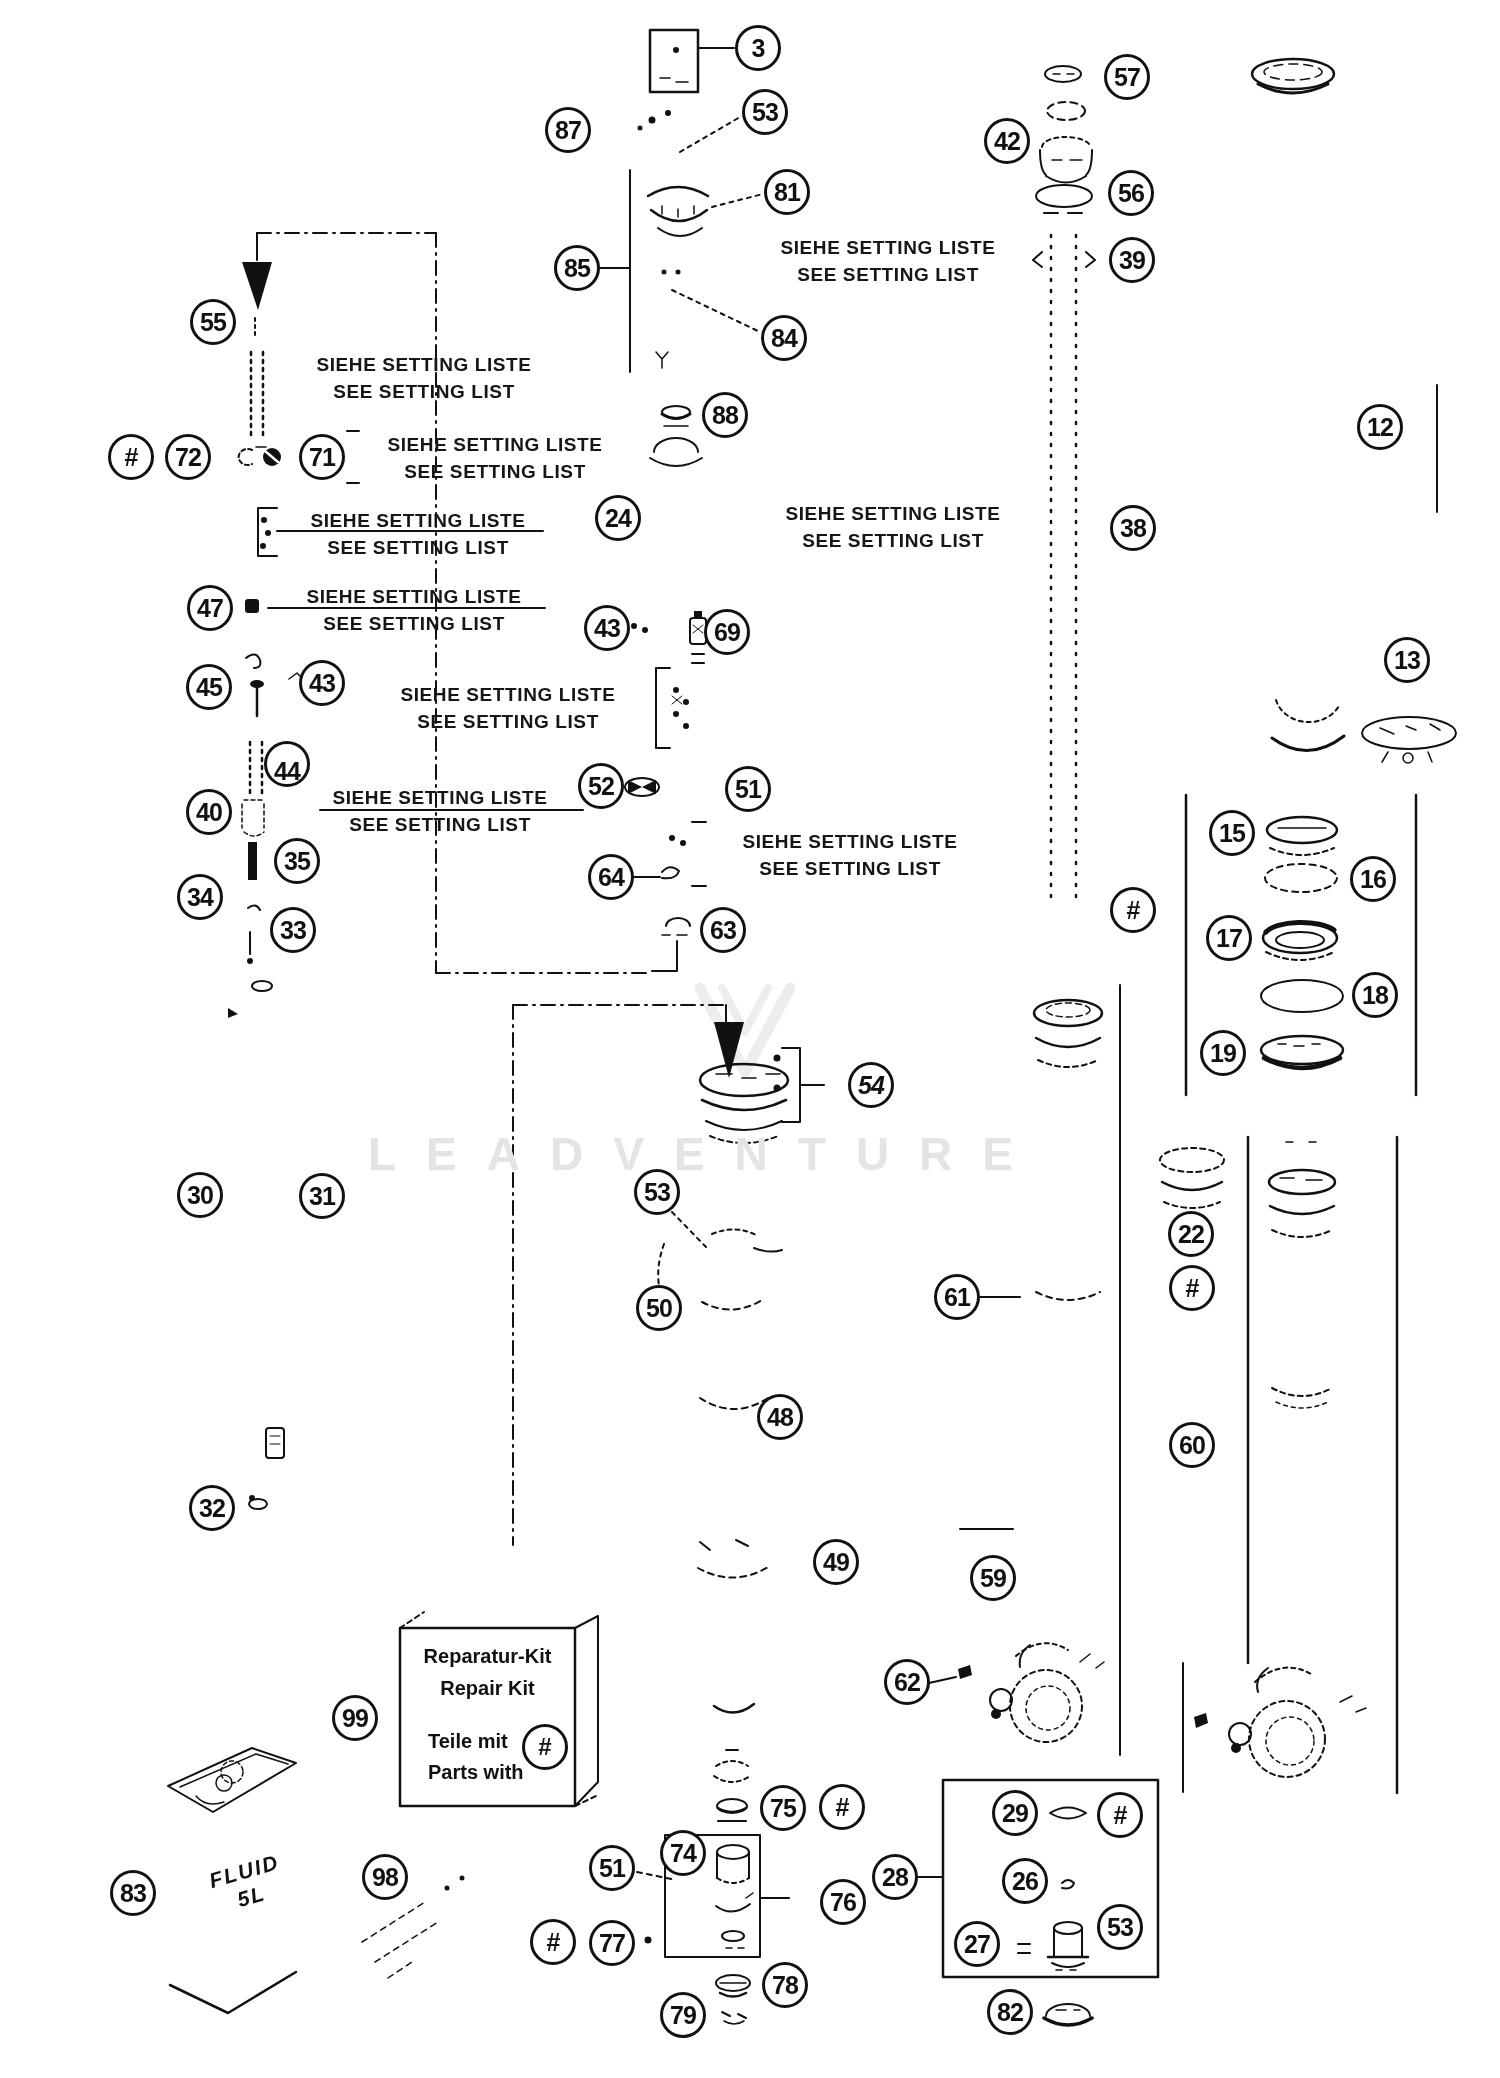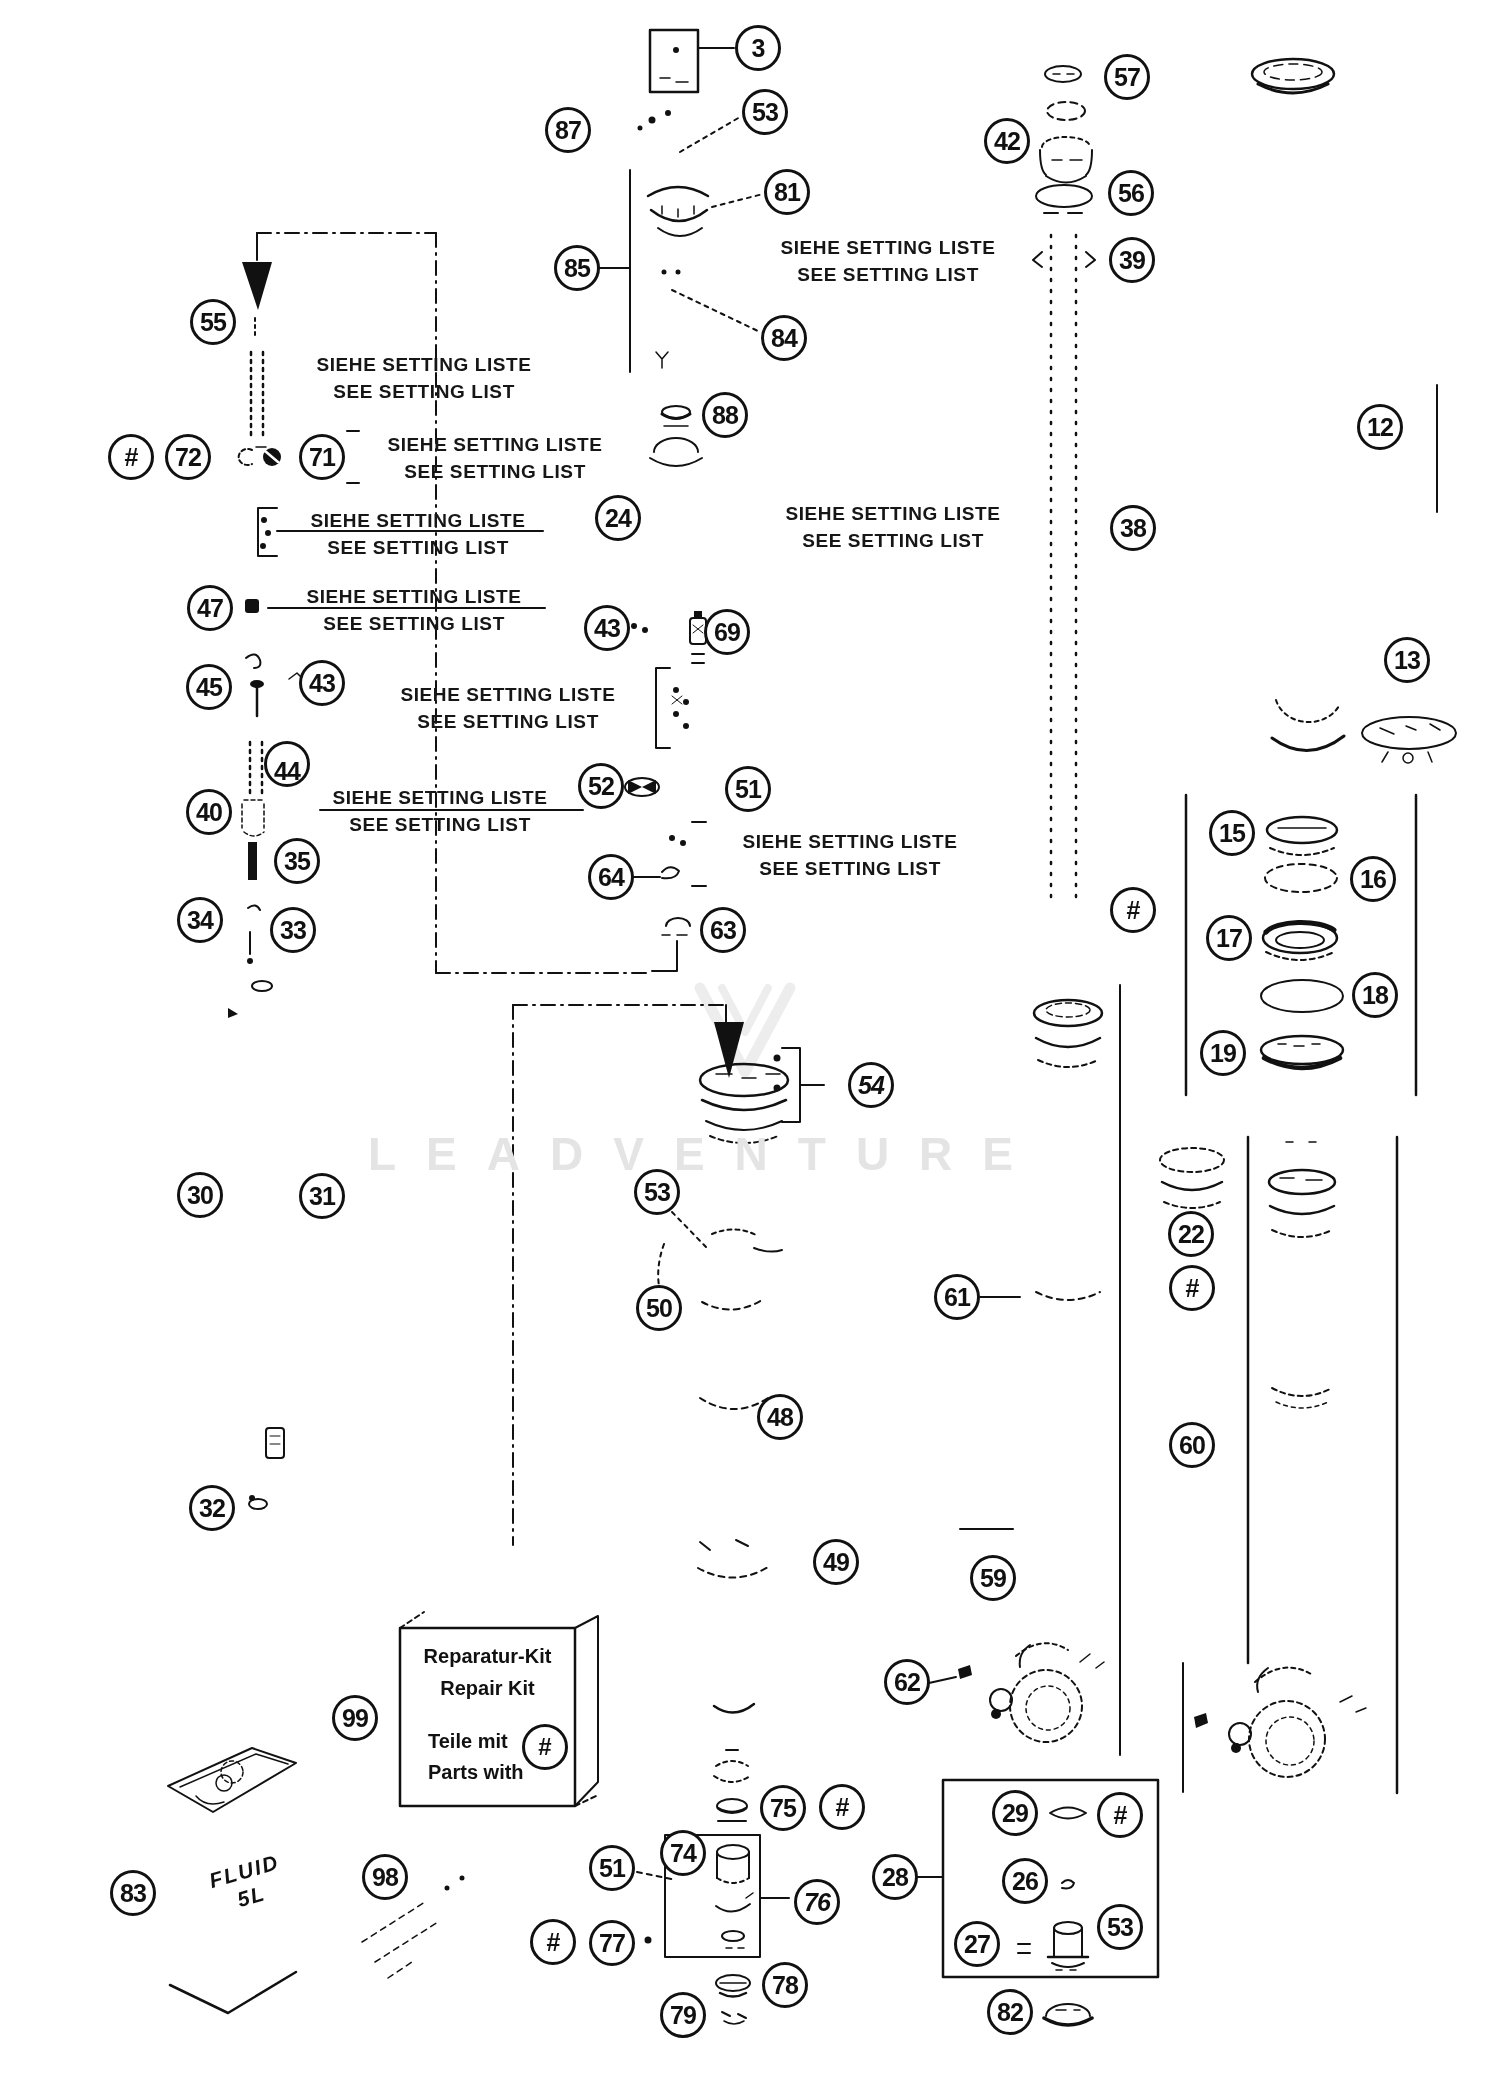--- a/index.html
+++ b/index.html
@@ -455,21 +455,21 @@
       </div>
       <div class="callout" style="left: 725px; top: 766px;">
         <span>51</span>
       </div>
       <div class="callout" style="left: 274px; top: 838px; justify-content: center;">
         <span>35</span>
       </div>
       <div class="callout" style="left: 588px; top: 854px;">
         <span>64</span>
       </div>
-      <div class="callout" style="left: 177px; top: 897px; text-align: right;">
+      <div class="callout" style="left: 177px; top: 874px; text-align: right;">
         <span>34</span>
       </div>
       <div class="callout" style="left: 270px; top: 907px;">
         <span>33</span>
       </div>
       <div class="callout" style="left: 700px; top: 907px;">
         <span>63</span>
       </div>
       <div class="callout" style="left: 1110px; top: 887px;">
         <span>#</span>
@@ -542,21 +542,21 @@
       </div>
       <div class="callout" style="left: 819px; top: 1784px;">
         <span>#</span>
       </div>
       <div class="callout" style="left: 589px; top: 1845px;">
         <span>51</span>
       </div>
       <div class="callout" style="left: 872px; top: 1854px;">
         <span>28</span>
       </div>
-      <div class="callout" style="left: 794px; top: 1879px; font-style: italic;">
+      <div class="callout" style="left: 820px; top: 1879px;">
         <span>76</span>
       </div>
       <div class="callout" style="left: 530px; top: 1919px;">
         <span>#</span>
       </div>
       <div class="callout" style="left: 589px; top: 1920px;">
         <span>77</span>
       </div>
       <div class="callout" style="left: 762px; top: 1962px;">
         <span>78</span>

